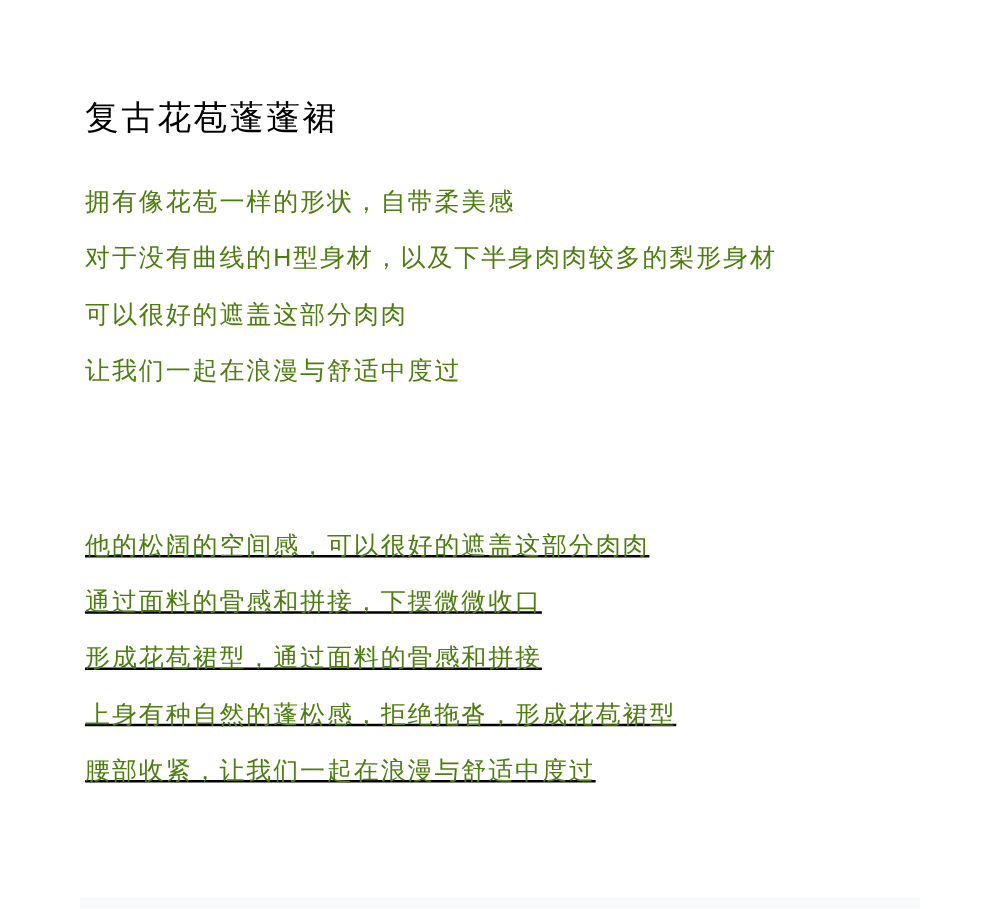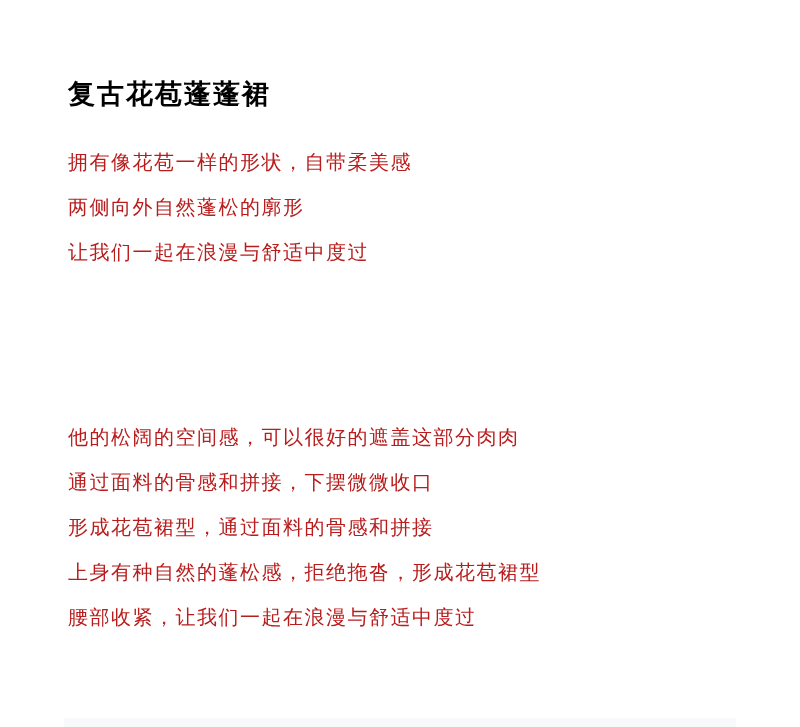--- a/index.html
+++ b/index.html
@@ -16,62 +16,63 @@
     font-family: "Liberation Sans", "DejaVu Sans", sans-serif;
     color: #000000;
   }
   .page-title {
     position: absolute;
     left: 68px;
     top: 81px;
     margin: 0;
     font-size: 27px;
     line-height: 27px;
-    font-weight: 700;
+    font-weight: 400;
     letter-spacing: 2px;
     color: #000000;
     white-space: nowrap;
     text-align: right;
   }
   .text-block {
     position: absolute;
     left: 68px;
     right: 40px;
   }
   .text-block.block-1 { top: 140px; }
-  .text-block.block-2 { top: 415px; }
+  .text-block.block-2 { top: 415px; text-decoration: underline; }
   .body-line {
     margin: 0;
     height: 45px;
     line-height: 45px;
     font-size: 20px;
     font-weight: 400;
     letter-spacing: 1.5px;
-    color: #b91c1c;
+    color: #4d7c0f;
     white-space: nowrap;
   }
   .next-section-sliver {
     position: absolute;
     left: 64px;
     right: 64px;
     bottom: 0;
     height: 9px;
     background: #f8f9fb;
   }
 </style>
 </head>
 <body>
 
 <div class="page">
 
   <h1 class="page-title">复古花苞蓬蓬裙</h1>
 
   <div class="text-block block-1">
     <p class="body-line">拥有像花苞一样的形状，自带柔美感</p>
-    <p class="body-line">两侧向外自然蓬松的廓形</p>
+    <p class="body-line">对于没有曲线的H型身材，以及下半身肉肉较多的梨形身材</p>
+    <p class="body-line">可以很好的遮盖这部分肉肉</p>
     <p class="body-line">让我们一起在浪漫与舒适中度过</p>
   </div>
 
   <div class="text-block block-2">
     <p class="body-line">他的松阔的空间感，可以很好的遮盖这部分肉肉</p>
     <p class="body-line">通过面料的骨感和拼接，下摆微微收口</p>
     <p class="body-line">形成花苞裙型，通过面料的骨感和拼接</p>
     <p class="body-line">上身有种自然的蓬松感，拒绝拖沓，形成花苞裙型</p>
     <p class="body-line">腰部收紧，让我们一起在浪漫与舒适中度过</p>
   </div>

